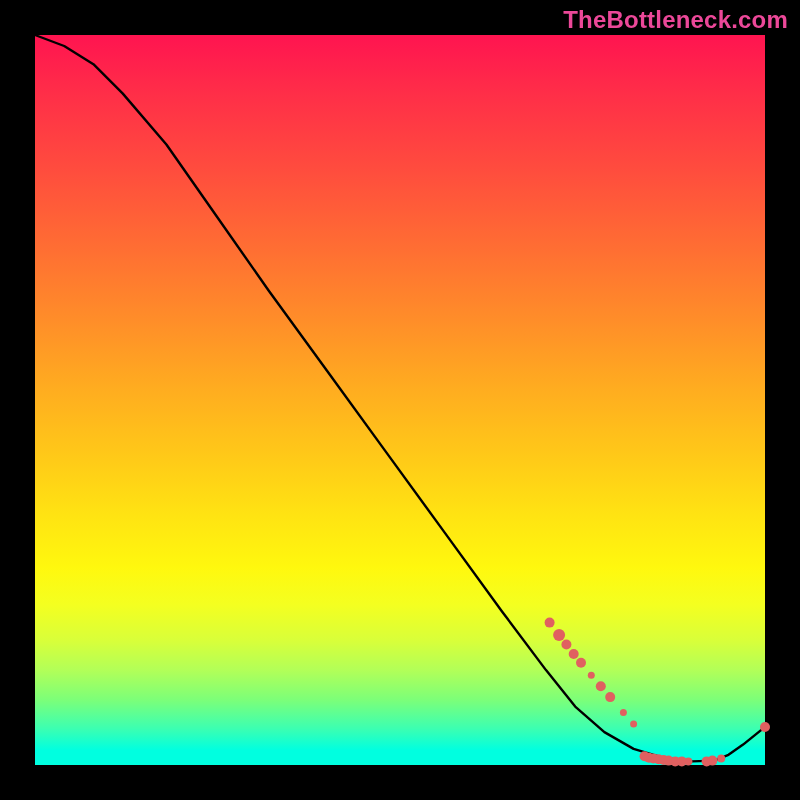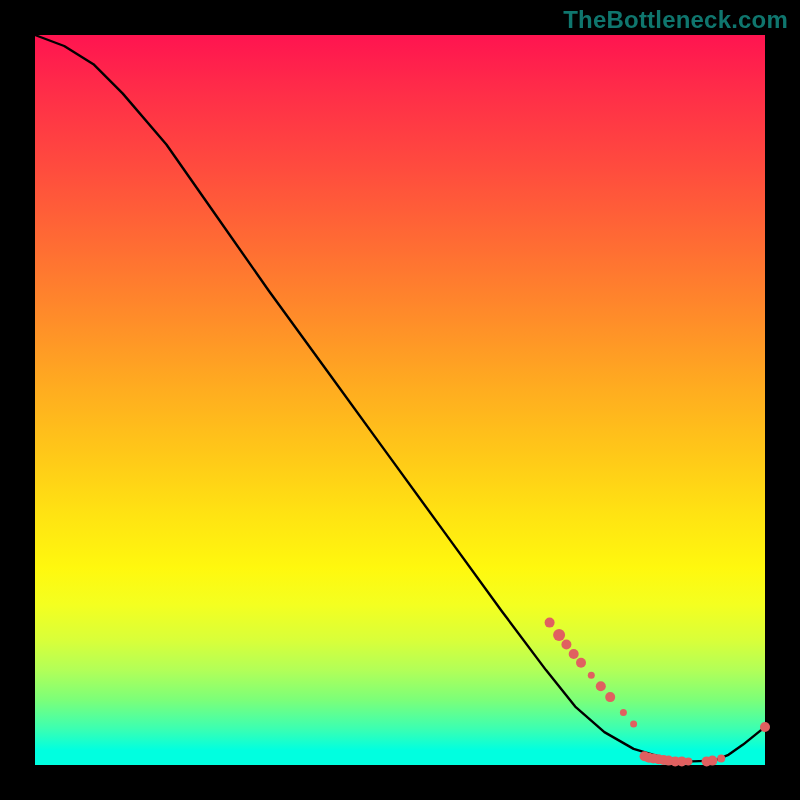--- a/index.html
+++ b/index.html
@@ -14,21 +14,21 @@
   .frame {
     position: relative;
     width: 800px;
     height: 800px;
     background: #000;
   }
   .watermark {
     position: absolute;
     top: 6px;
     right: 12px;
-    color: #0f766e;
+    color: #ec4899;
     font-size: 24px;
     font-weight: 600;
     letter-spacing: 0.2px;
     z-index: 10;
   }
   .plot-area {
     position: absolute;
     left: 35px;
     top: 35px;
     width: 730px;

